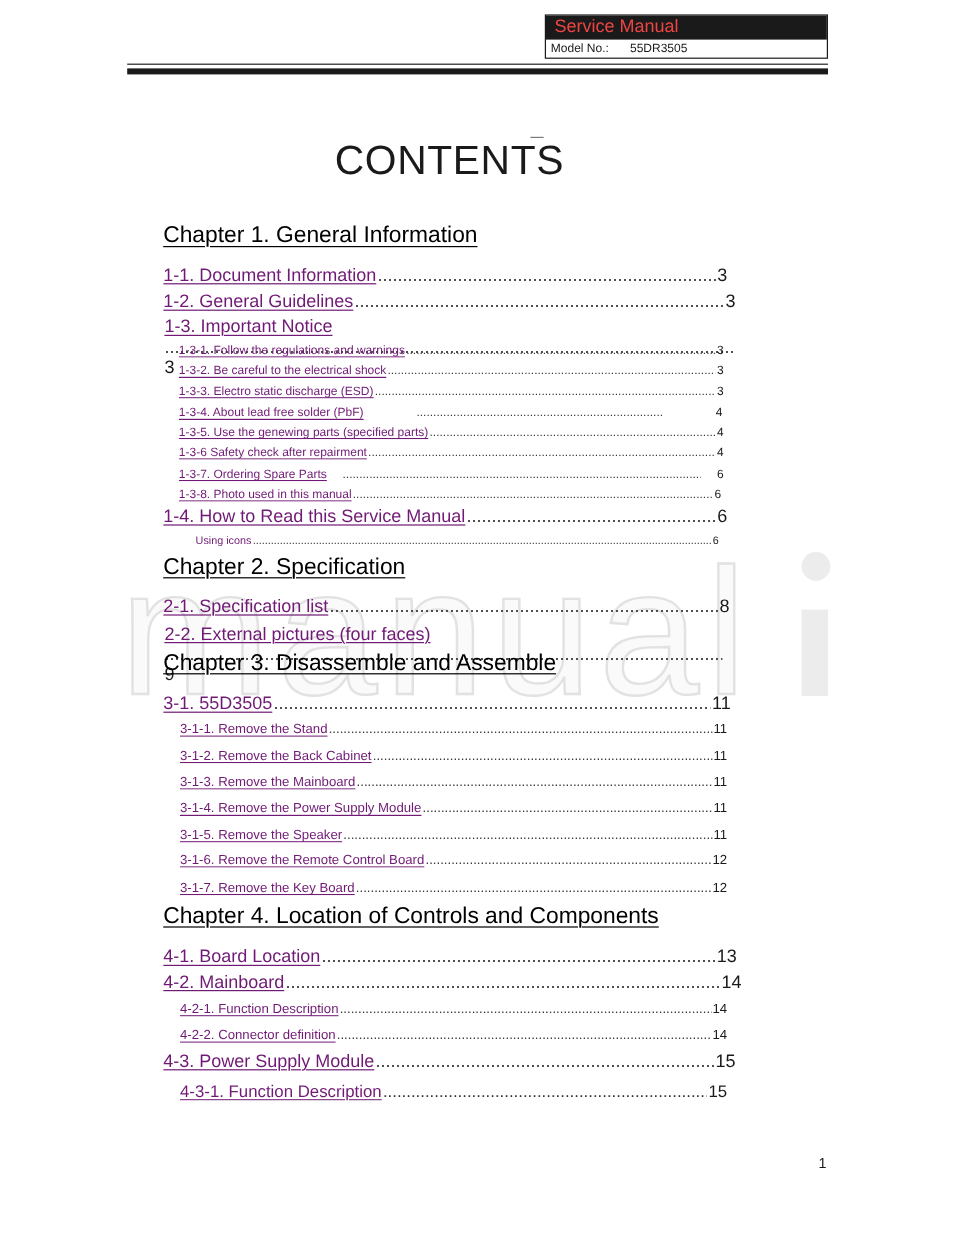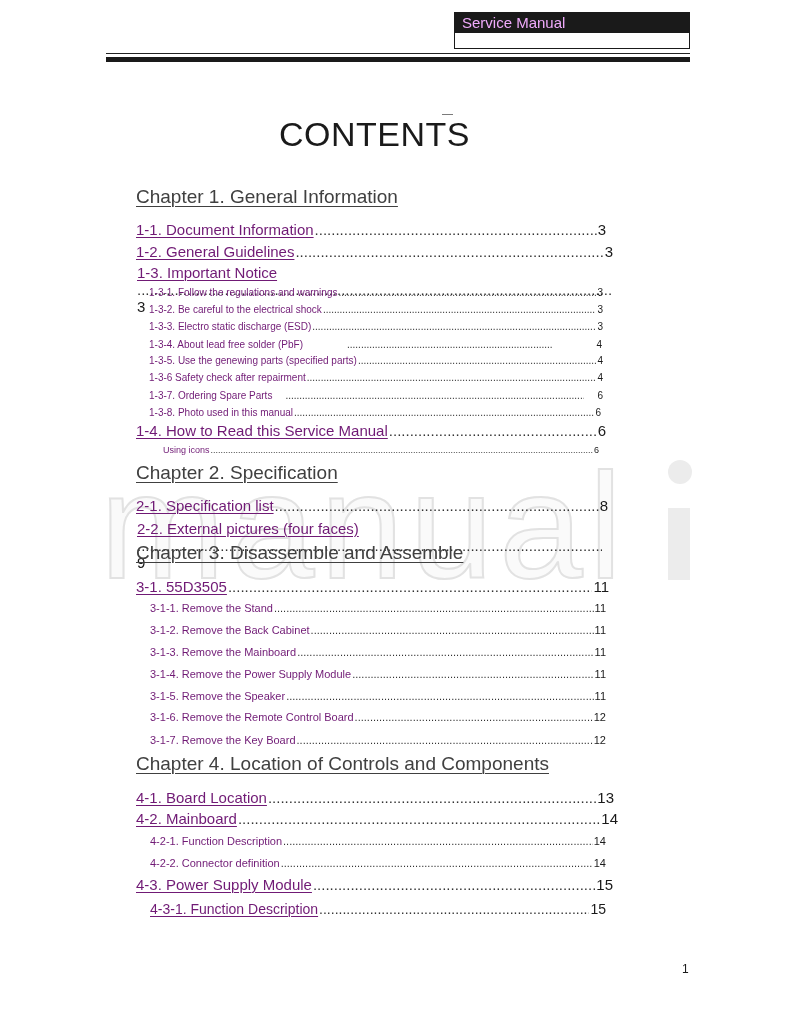--- a/index.html
+++ b/index.html
@@ -1,50 +1,54 @@
 <!DOCTYPE html>
 <html><head>
   <meta charset="utf-8">
   <style>
     html, body { margin: 0; padding: 0; background: #ffffff; }
     body { width: 800px; height: 1036px; position: relative; overflow: hidden; font-family: "Liberation Sans", sans-serif; color: #1a1a1a; }
 
     .header-box { position: absolute; left: 454px; top: 12px; width: 236px; height: 37px; border: 1px solid #1a1a1a; box-sizing: border-box; }
-    .header-title { background: #1a1a1a; color: #f0abfc; height: 20px; line-height: 20px; font-size: 15px; padding-left: 7px; }
+    .header-title { background: #1a1a1a; color: #ef4444; height: 20px; line-height: 20px; font-size: 15px; padding-left: 7px; }
     .header-model { height: 15px; line-height: 15px; font-size: 10px; padding-left: 4px; color: #1a1a1a; display: flex; }
     .header-model .lbl { width: 66px; }
 
     .rule-thin { position: absolute; left: 106px; top: 53px; width: 584px; height: 1px; background: #222; }
     .rule-thick { position: absolute; left: 106px; top: 57px; width: 584px; height: 5px; background: #1a1a1a; }
 
     .contents-title { position: absolute; left: 279px; top: 114px; height: 40px; display: flex; align-items: flex-end; flex-direction: column; }
     .contents-bar { width: 11px; height: 36px; background: #7b7b7b; margin-right: 17px; }
     .contents-text { font-size: 34px; color: #1a1a1a; letter-spacing: 0.5px; }
 
     .watermark { position: absolute; left: 100px; top: 450px; width: 600px; height: 135px; pointer-events: none; }
 
     .toc { position: absolute; left: 0; top: 0; width: 800px; height: 1036px; }
     .row { position: absolute; display: flex; align-items: baseline; white-space: nowrap; overflow: hidden; }
     .row a { color: #701a75; text-decoration: underline; text-decoration-thickness: 1px; text-underline-offset: 2px; flex: none; }
     .row .dots { flex: 1 1 auto; overflow: hidden; color: #333; margin: 0 1px; }
     .row .dots::before { content: "................................................................................................................................................................................................................................................................................................"; letter-spacing: 0px; }
     .row .pg { flex: none; color: #1a1a1a; }
 
-    .chapter { position: absolute; color: #404040; text-decoration: underline; text-decoration-thickness: 1px; text-underline-offset: 3px; font-size: 19px; white-space: nowrap; }
+    .chapter { position: absolute; color: #000000; text-decoration: underline; text-decoration-thickness: 1px; text-underline-offset: 3px; font-size: 19px; white-space: nowrap; }
 
     .l1 { font-size: 15px; }
     .l3 { font-size: 10px; }
 
     .page-number { position: absolute; left: 682px; top: 962px; font-size: 12px; color: #1a1a1a; }
   </style>
 </head>
 <body>
 
 <div class="header-box">
   <div class="header-title">Service Manual</div>
+  <div class="header-model">
+    <span class="lbl">Model No.:</span>
+    <span>55DR3505</span>
+  </div>
 </div>
 <div class="rule-thin"></div>
 <div class="rule-thick"></div>
 
 <div class="contents-title">
   <div class="contents-bar"></div>
   <span class="contents-text">CONTENTS</span>
 </div>
 
 <svg class="watermark" viewBox="0 0 600 135" xmlns="http://www.w3.org/2000/svg">

